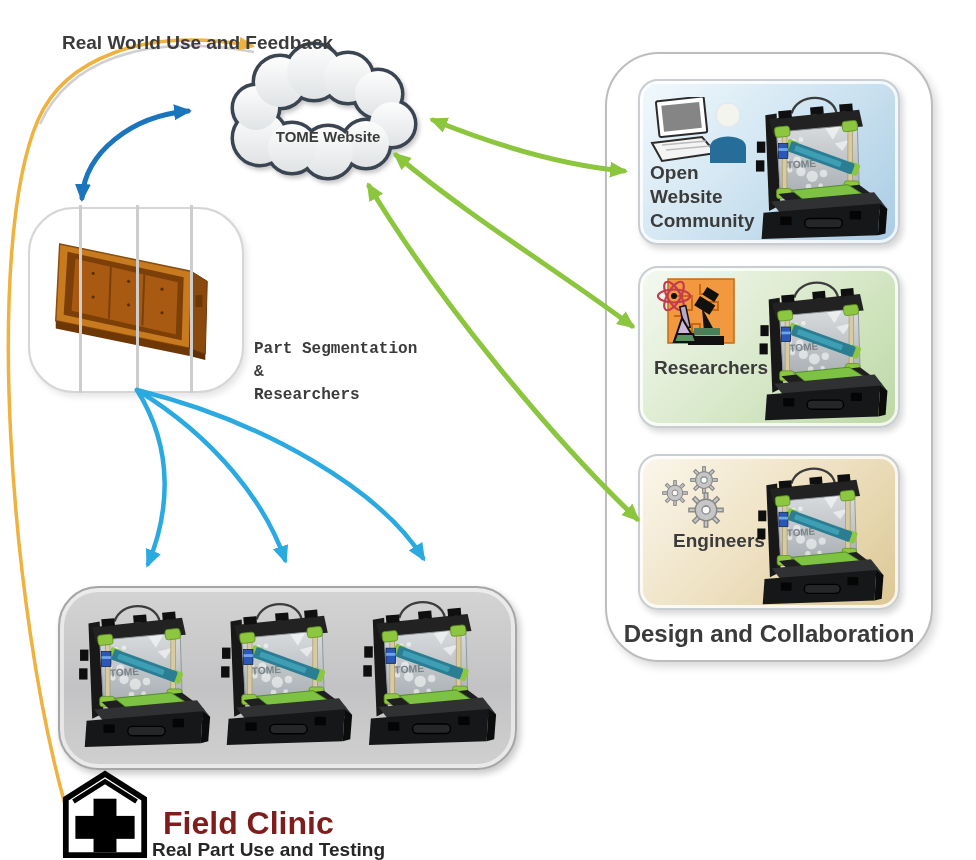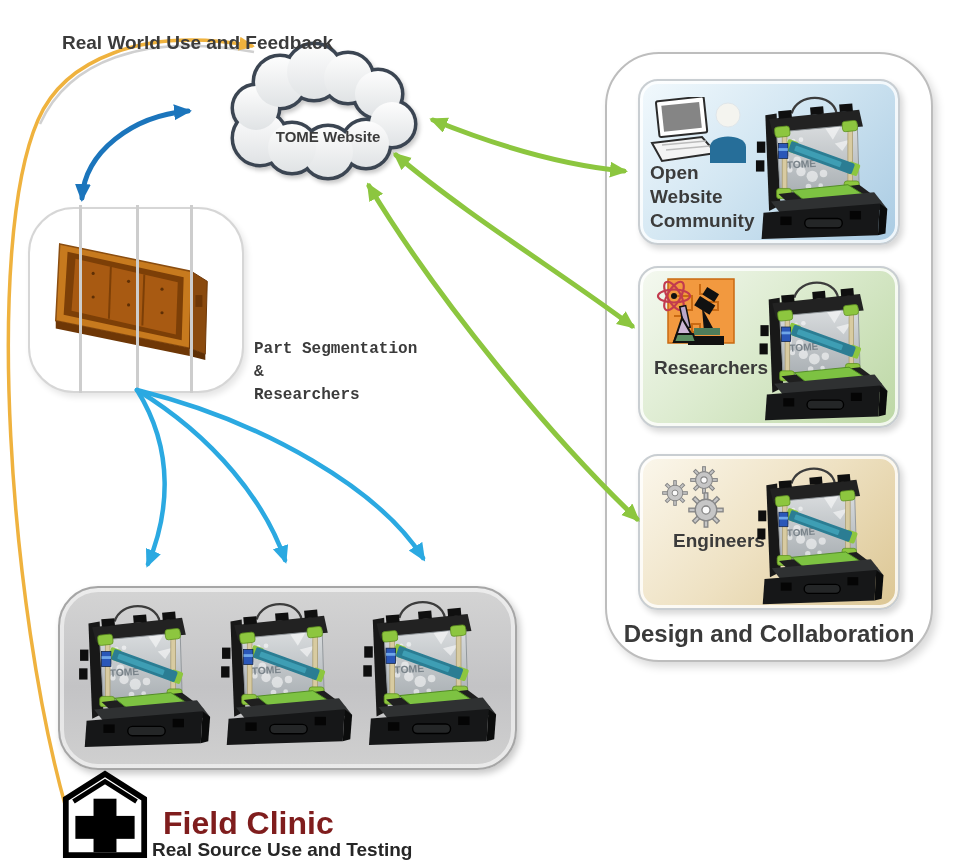--- a/index.html
+++ b/index.html
@@ -312,15 +312,15 @@
 
     <path d="M433,120 C512,152 572,166 624,171" fill="none" stroke="#8CC63F" stroke-width="5" stroke-linecap="round" marker-start="url(#mG)" marker-end="url(#mG)"></path>
     <path d="M396,155 C468,216 566,276 632,326" fill="none" stroke="#8CC63F" stroke-width="5" stroke-linecap="round" marker-start="url(#mG)" marker-end="url(#mG)"></path>
     <path d="M369,186 C438,300 550,436 637,519" fill="none" stroke="#8CC63F" stroke-width="5" stroke-linecap="round" marker-start="url(#mG)" marker-end="url(#mG)"></path>
   </svg>
 
   <svg class="abs" style="left:62px;top:770px;z-index:50;" width="86" height="88" viewBox="0 0 90 92">
       <use href="#clinic"></use>
     </svg>
   <div class="abs lbl fc-title">Field Clinic</div>
-  <div class="abs lbl fc-sub">Real Source Use and Testing</div>
+  <div class="abs lbl fc-sub">Real Part Use and Testing</div>
 
 </div>
 
 </body></html>

